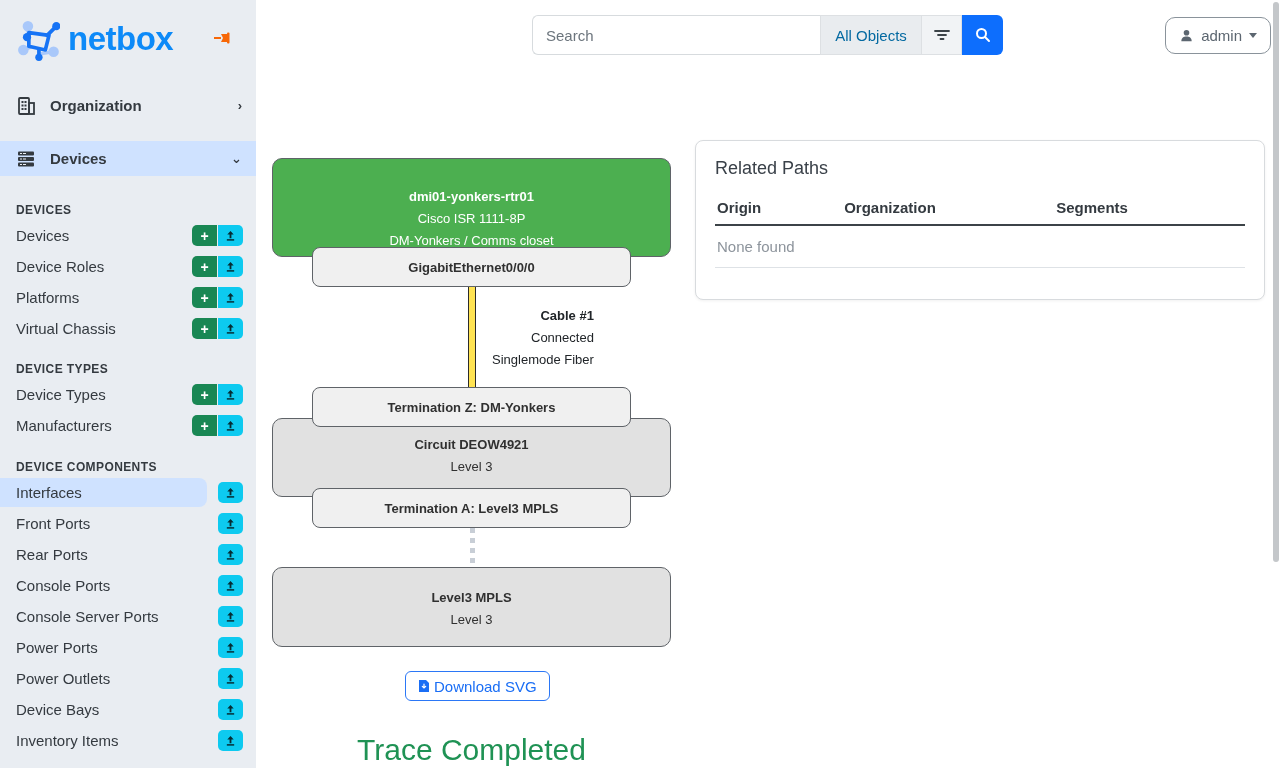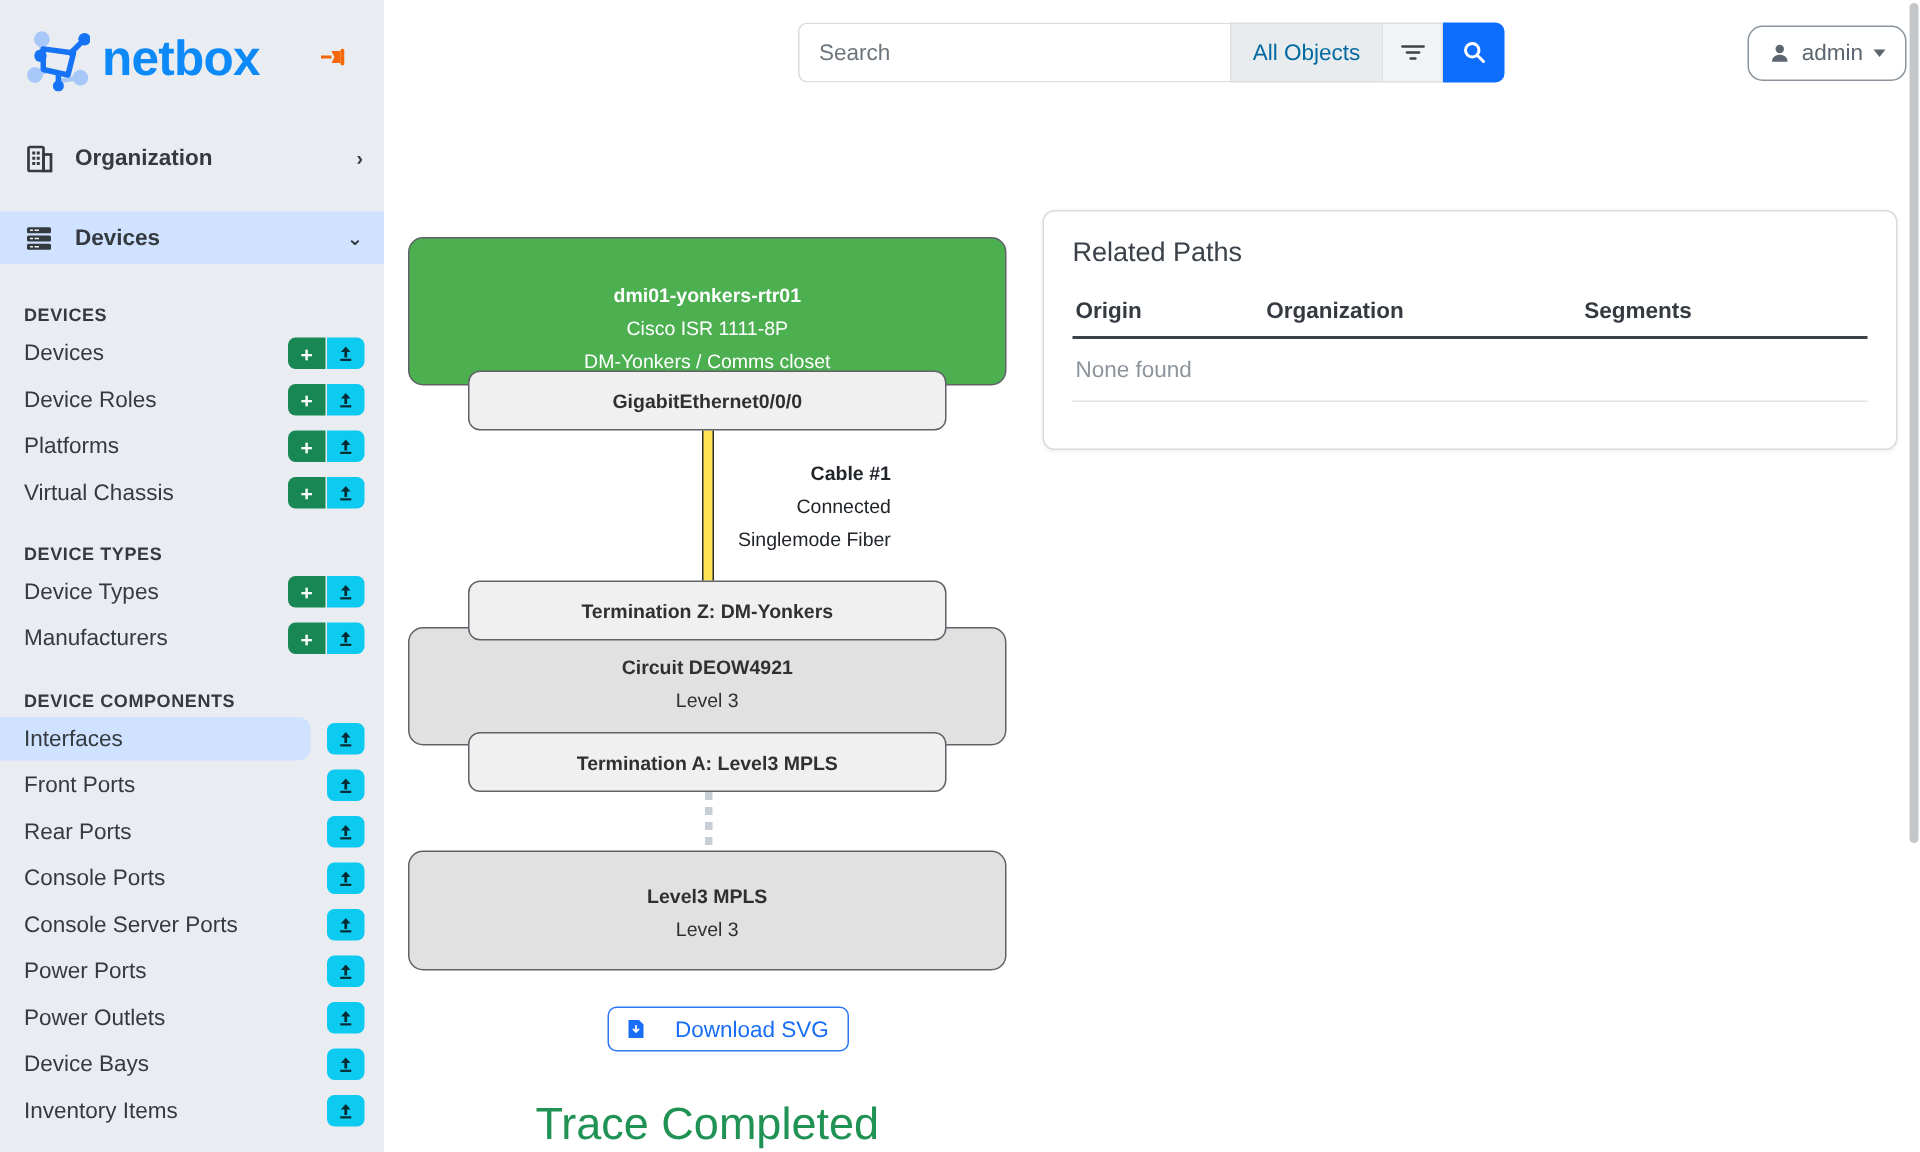--- a/index.html
+++ b/index.html
@@ -62,21 +62,21 @@
   .box-circuit { left:16px; top:418px; width:399px; height:79px; background:#e1e1e1; border-radius:10px; color:#303030; padding-top:18px; }
   .box-circuit .b-title, .box-far .b-title { font-size:13px; font-weight:bold; margin-bottom:7px; }
   .box-circuit .b-sub, .box-far .b-sub { font-size:13px; }
   .box-far { left:16px; top:567px; width:399px; height:80px; background:#e1e1e1; border-radius:10px; color:#303030; padding-top:22px; }
   .cable-line { position:absolute; left:212px; top:287px; width:8px; height:100px; background:#ffe352; border-left:1.5px solid #2b2b2b; border-right:1.5px solid #2b2b2b; }
   .cable-label { position:absolute; left:236px; top:308px; text-align:right; font-size:13px; color:#212529; pointer-events:auto; }
   .cable-label .c-name { font-weight:bold; margin-bottom:7px; }
   .cable-label div { margin-bottom:7px; }
   .dash-link { position:absolute; left:214px; top:528px; width:5px; height:39px;
                background:repeating-linear-gradient(to bottom,#c8ced6 0 5px,transparent 5px 10px); }
-  .dl-btn { position:absolute; left:149px; top:671px; height:30px; padding:0 12px; border:1px solid #2b77f6; border-radius:6px; background:#fff; color:#1a6ef5; font-size:15px; display:flex; align-items:center; gap:20px; cursor:pointer; pointer-events:auto; }
+  .dl-btn { position:absolute; left:149px; top:671px; height:30px; padding:0 12px; border:1px solid #2b77f6; border-radius:6px; background:#fff; color:#1a6ef5; font-size:15px; display:flex; align-items:center; gap:4px; cursor:pointer; pointer-events:auto; }
   .trace-status { position:absolute; left:0; top:733px; width:431px; text-align:center; font-size:30px; color:#1f9254; }
 
   
   .card { position:absolute; left:439px; top:140px; width:570px; height:160px; background:#fff; border:1px solid #d8dbde; border-radius:8px; box-shadow:0 1px 3px rgba(0,0,0,.06); padding:17px 19px; }
   .card-title { font-size:18px; color:#3a4149; margin-bottom:12px; }
   .rp-table { width:100%; border-collapse:collapse; }
   .rp-table th { text-align:left; font-size:15px; color:#343a40; padding:8px 2px; border-bottom:2px solid #3c4348; }
   .rp-table td { font-size:15px; color:#8d949c; padding:12px 2px; border-bottom:1px solid #dee2e6; }
   .col-origin { width:24%; } .col-dest { width:40%; } .col-seg { width:36%; }
 

